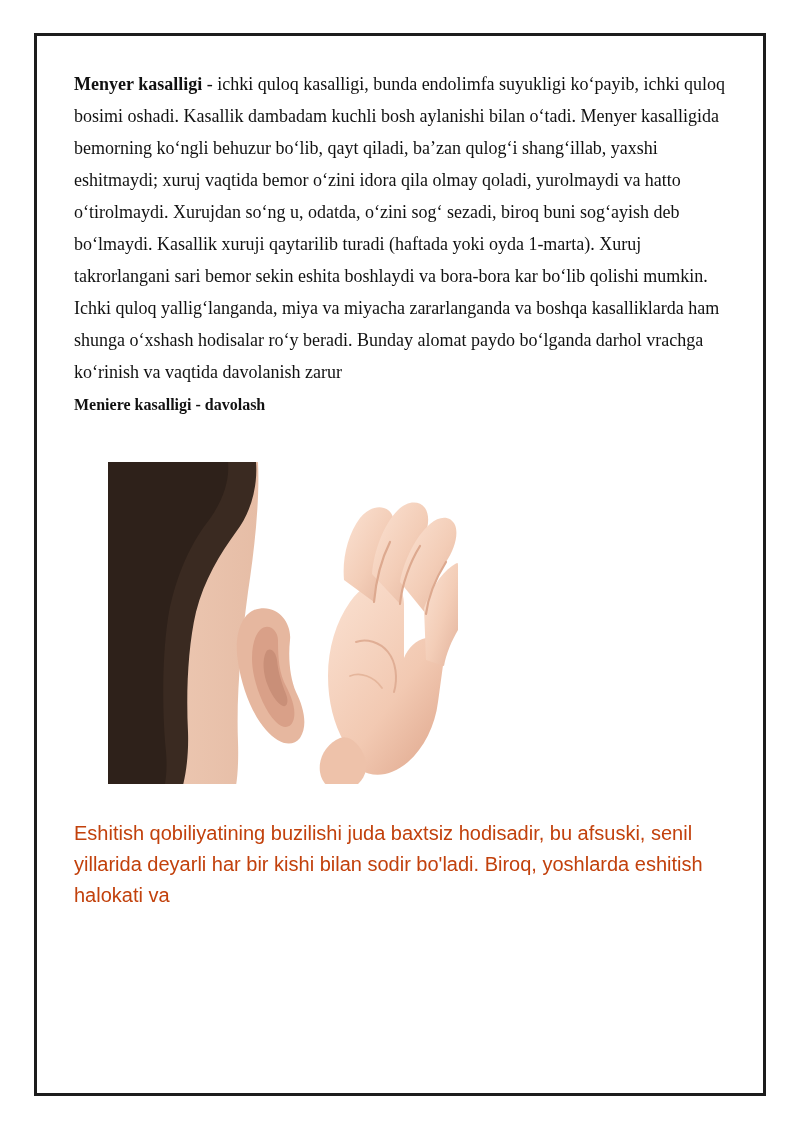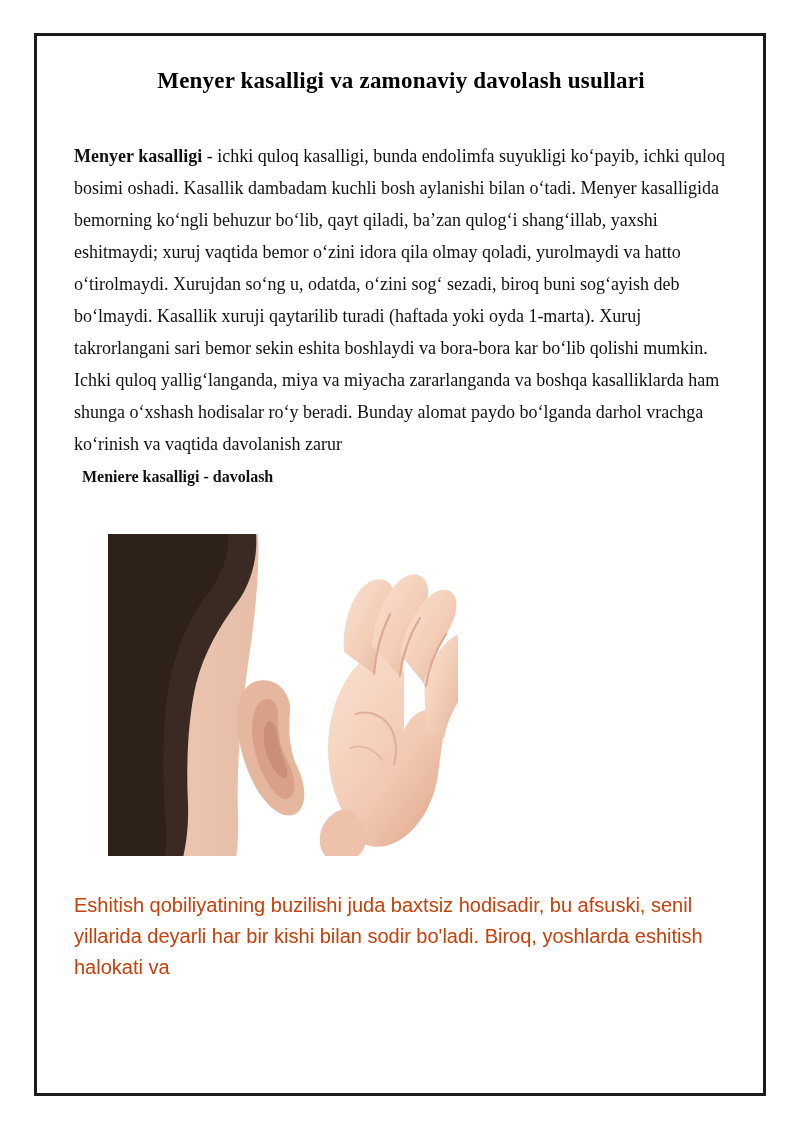--- a/index.html
+++ b/index.html
@@ -55,21 +55,21 @@
   }
   .body-para b {
     font-weight: bold;
   }
   .sub-head {
     font-family: "Liberation Serif", serif;
     font-size: 16px;
     font-weight: bold;
     color: #111111;
     line-height: 30px;
-    margin: 2px 0 0 8px;
+    margin: 2px 0 0 0;
   }
   .figure {
     margin: 42px 0 0 34px;
     width: 350px;
     height: 340px;
     position: relative;
     overflow: hidden;
     background: #ffffff;
   }
   .figure svg {
@@ -85,21 +85,20 @@
   }
 </style>
 </head>
 <body>
 
 <div class="page">
   <div class="page-border"></div>
 
   <div class="content">
 
-    <h1 class="doc-title">Menyer kasalligi va zamonaviy davolash usullari</h1>
 
     <p class="body-para"><b>Menyer kasalligi</b><span> - ichki quloq kasalligi, bunda endolimfa suyukligi ko‘payib, ichki quloq bosimi oshadi. Kasallik dambadam kuchli bosh aylanishi bilan o‘tadi. Menyer kasalligida bemorning ko‘ngli behuzur bo‘lib, qayt qiladi, ba’zan qulog‘i shang‘illab, yaxshi eshitmaydi; xuruj vaqtida bemor o‘zini idora qila olmay qoladi, yurolmaydi va hatto o‘tirolmaydi. Xurujdan so‘ng u, odatda, o‘zini sog‘ sezadi, biroq buni sog‘ayish deb bo‘lmaydi. Kasallik xuruji qaytarilib turadi (haftada yoki oyda 1-marta). Xuruj takrorlangani sari bemor sekin eshita boshlaydi va bora-bora kar bo‘lib qolishi mumkin. Ichki quloq yallig‘langanda, miya va miyacha zararlanganda va boshqa kasalliklarda ham shunga o‘xshash hodisalar ro‘y beradi. Bunday alomat paydo bo‘lganda darhol vrachga ko‘rinish va vaqtida davolanish zarur</span></p>
 
     <p class="sub-head">Meniere kasalligi - davolash</p>
 
     <div class="figure">
       <svg width="350" height="340" viewBox="0 0 350 340" xmlns="http://www.w3.org/2000/svg">
         <defs>
           <linearGradient id="skinG" x1="0" y1="0" x2="1" y2="1">
             <stop offset="0%" stop-color="#fbe2d3"></stop>

